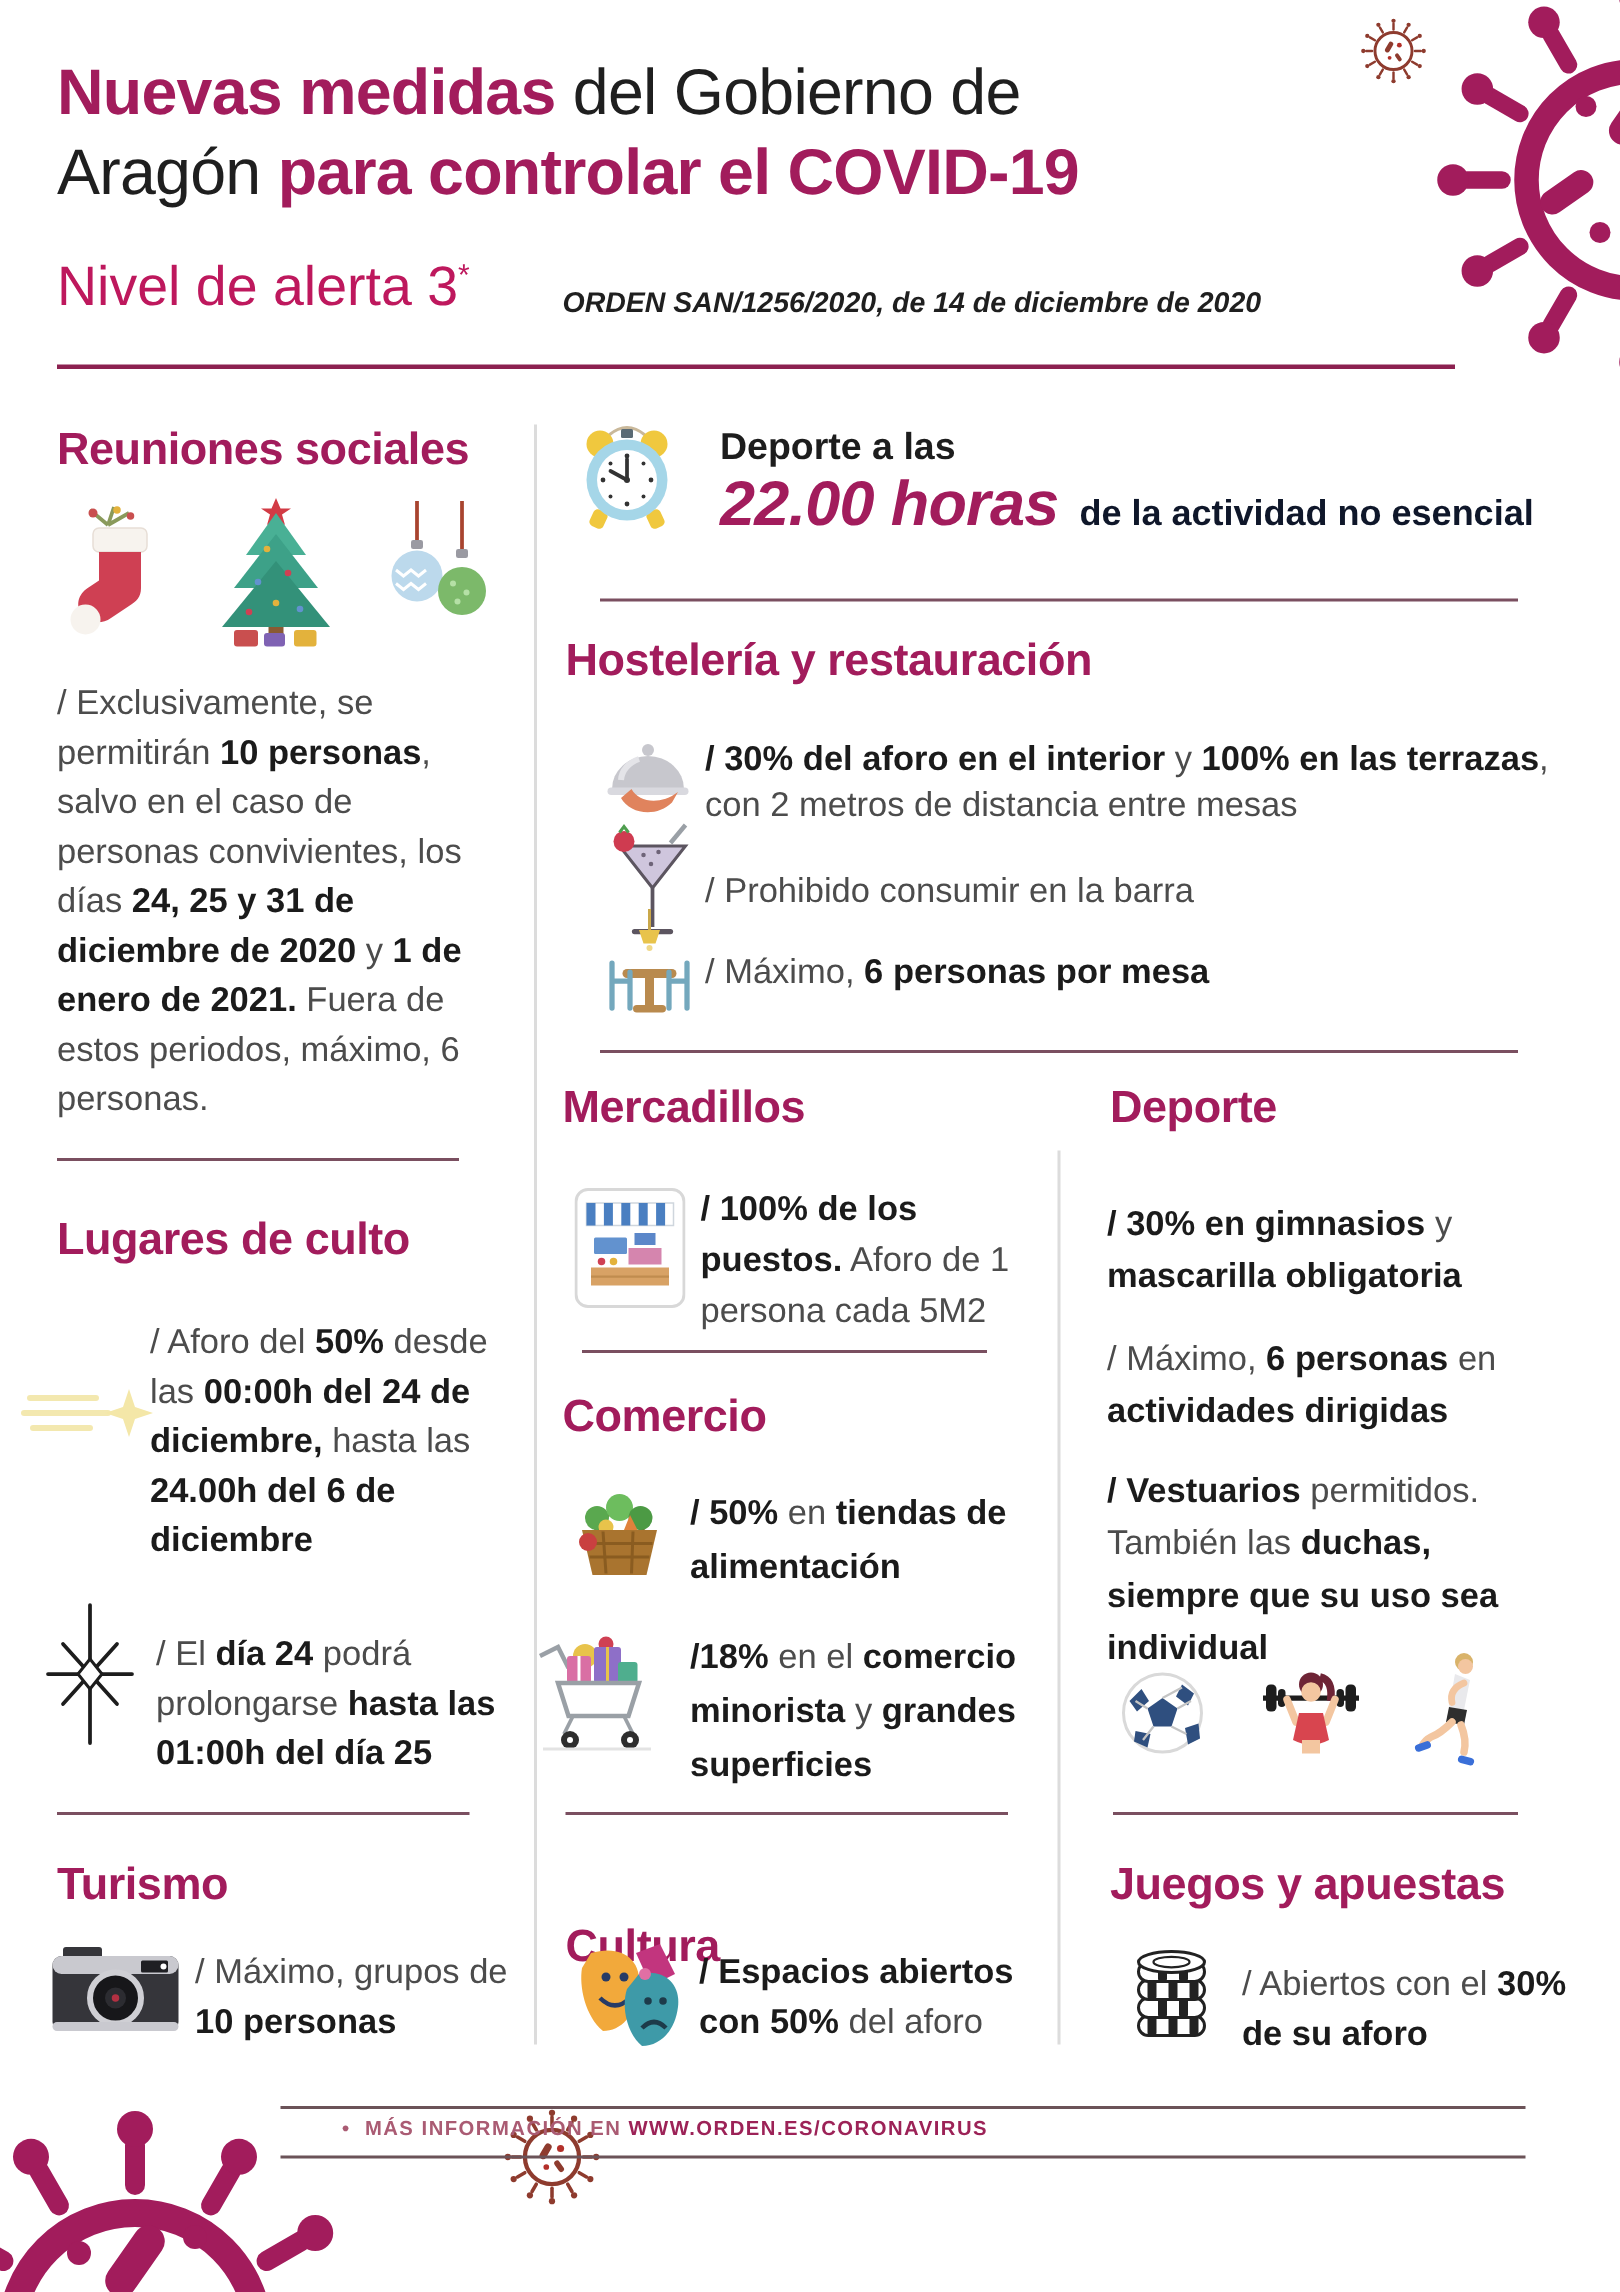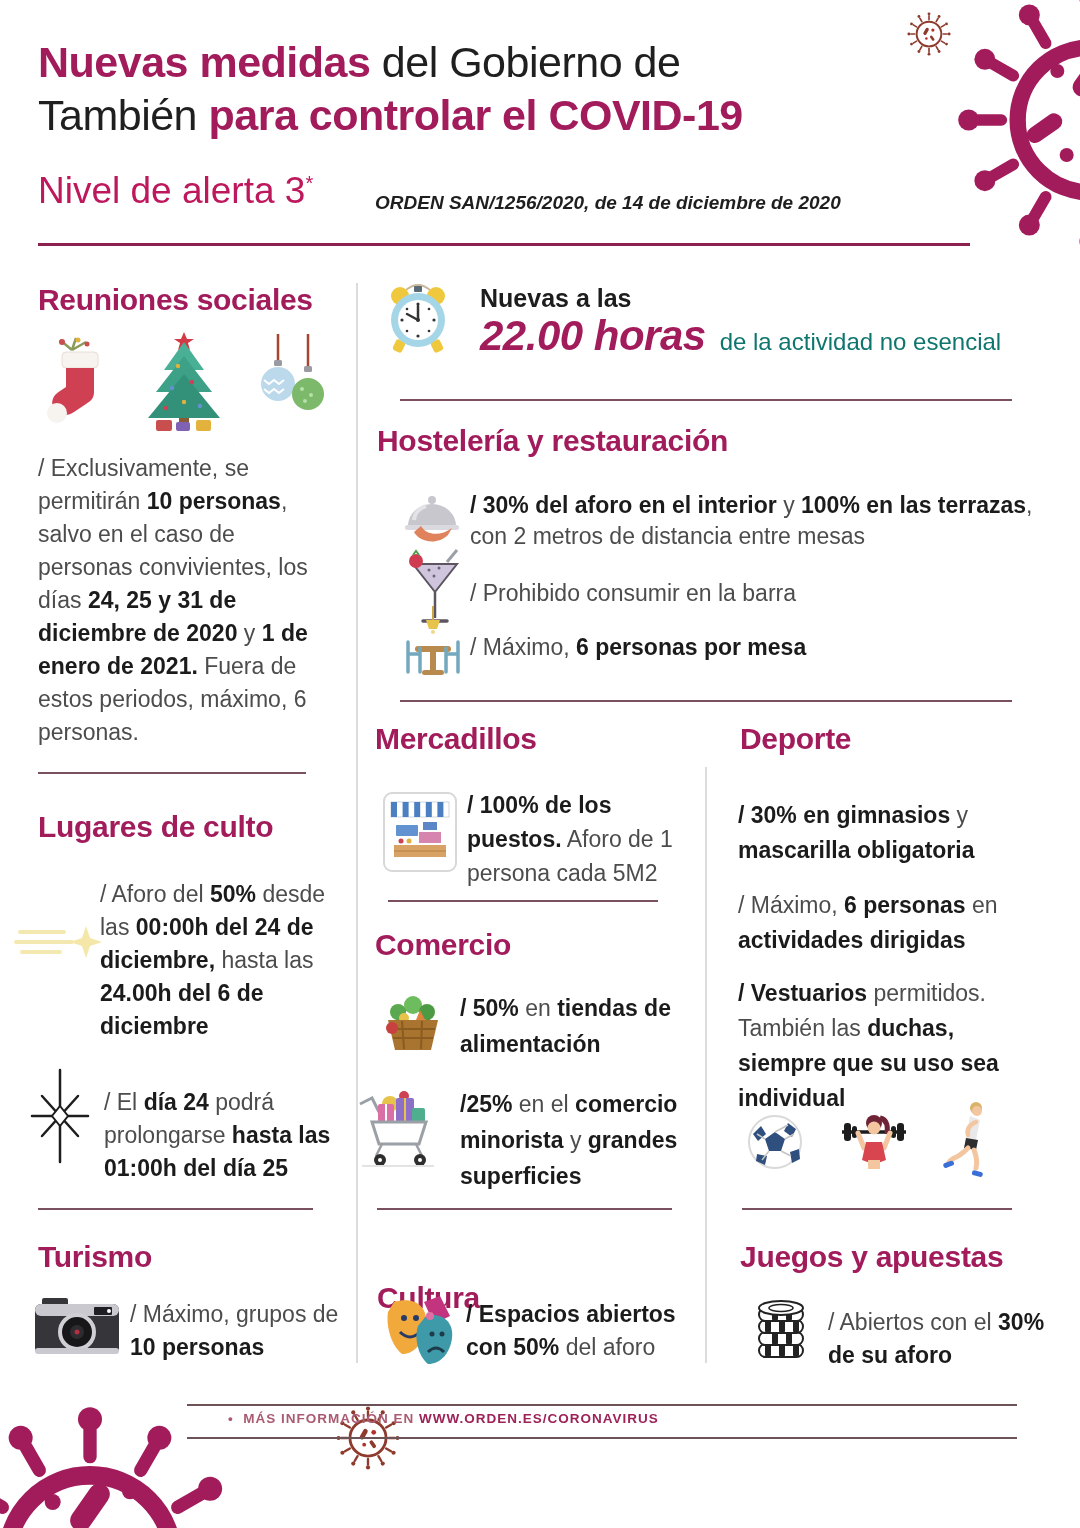--- a/index.html
+++ b/index.html
@@ -19,21 +19,21 @@
   
   .sec-title{font-size:30px;font-weight:800;color:#a21c5c;letter-spacing:-0.3px;}
   .runs{font-size:23px;line-height:33px;color:#4c4c4c;font-weight:400;}
   .runs .b{font-weight:800;color:#1b1b1b;}
   .runs.mid{line-height:31px;}
   .runs.dep{line-height:35px;}
   
   .cl-intro{font-size:25px;font-weight:800;color:#1d1d1d;}
   .cl-row{display:flex;align-items:baseline;}
   .cl-time{font-size:42px;font-weight:800;color:#a21c5c;letter-spacing:-0.5px;font-style:italic;}
-  .cl-rest{font-size:24px;font-weight:400;color:#0f766e;margin-left:14px;}
+  .cl-rest{font-size:24px;font-weight:700;color:#0f172a;margin-left:14px;}
   
   .info{font-size:13.5px;letter-spacing:1px;color:#aa5b73;font-weight:600;white-space:nowrap;}
   .info .url{color:#9c2257;font-weight:800;}
   .logo{display:flex;align-items:center;gap:9px;}
   .logo-text{font-size:21.5px;line-height:22px;font-weight:800;color:#151515;letter-spacing:-0.3px;}
   svg{display:block;}
 </style>
 </head>
 <body>
 
@@ -125,21 +125,21 @@
       <circle cx="46" cy="34" r="2.5" fill="#b3302a"></circle>
         <circle cx="36" cy="47" r="2" fill="#b3302a"></circle>
     </symbol>
   </defs>
 </svg>
 
 <div class="page">
 
   <div class="abs title" style="left:38px;top:36px;width:860px;">
     <div><span class="ab">Nuevas medidas</span><span class="plain"> del Gobierno de</span></div>
-    <div><span class="plain">También </span><span class="ab">para controlar el COVID-19</span></div>
+    <div><span class="plain">Aragón </span><span class="ab">para controlar el COVID-19</span></div>
   </div>
   <div class="abs alert" style="left:38px;top:170px;"><span>Nivel de alerta 3</span><sup>*</sup></div>
   <div class="abs order" style="left:375px;top:192px;">ORDEN SAN/1256/2020, de 14 de diciembre de 2020</div>
   <div class="hrule dark" style="left:38px;top:243px;width:932px;"></div>
 
   <svg class="abs" style="left:903px;top:8px;" width="52" height="52">
       <use href="#sym-virus-small"></use>
     </svg>
   <svg class="abs" style="left:950px;top:-20px;" width="280" height="280">
       <use href="#sym-virus-big"></use>
@@ -242,21 +242,21 @@
         <circle cx="56" cy="42" r="1.6"></circle>
       <circle cx="29" cy="31" r="1.3"></circle>
         <circle cx="51" cy="31" r="1.3"></circle>
       <circle cx="29" cy="53" r="1.3"></circle>
         <circle cx="51" cy="53" r="1.3"></circle>
     </g>
     <line x1="40" y1="42" x2="40" y2="28" stroke="#333" stroke-width="2.5" stroke-linecap="round"></line>
     <line x1="40" y1="42" x2="29" y2="36" stroke="#333" stroke-width="2.5" stroke-linecap="round"></line>
     <circle cx="40" cy="42" r="2" fill="#333"></circle>
   </svg>
-  <div class="abs cl-intro" style="left:480px;top:284px;">Nuevas a las</div>
+  <div class="abs cl-intro" style="left:480px;top:284px;">Deporte a las</div>
   <div class="abs cl-row" style="left:480px;top:312px;">
     <span class="cl-time">22.00 horas</span>
     <span class="cl-rest">de la actividad no esencial</span>
   </div>
   <div class="hrule" style="left:400px;top:399px;width:612px;"></div>
 
   <div class="abs sec-title" style="left:377px;top:424px;">Hostelería y restauración</div>
   <svg class="abs" style="left:400px;top:488px;" width="64" height="60" viewBox="0 0 64 60">
     <circle cx="32" cy="12" r="4" fill="#c7c7cd"></circle>
     <path d="M8 38 a24 22 0 0 1 48 0 z" fill="#c7c7cd"></path>
@@ -337,21 +337,21 @@
     <line x1="49" y1="16" x2="49" y2="40" stroke="#e8c34b" stroke-width="2"></line>
     <polygon points="16,40 70,40 63,62 23,62" fill="none" stroke="#9aa0a6" stroke-width="3"></polygon>
     <line x1="26" y1="62" x2="20" y2="74" stroke="#9aa0a6" stroke-width="2.5"></line>
     <line x1="60" y1="62" x2="66" y2="74" stroke="#9aa0a6" stroke-width="2.5"></line>
     <circle cx="24" cy="78" r="6" fill="#2e2e2e"></circle>
       <circle cx="24" cy="78" r="2" fill="#ffffff"></circle>
     <circle cx="64" cy="78" r="6" fill="#2e2e2e"></circle>
       <circle cx="64" cy="78" r="2" fill="#ffffff"></circle>
     <line x1="6" y1="84" x2="78" y2="84" stroke="#e3e3e3" stroke-width="2"></line>
   </svg>
-  <div class="abs runs" style="left:460px;top:1086px;width:268px;line-height:36px;"><span class="b">/</span><span class="b">25%</span><span> en el </span><span class="b">comercio minorista</span><span> y </span><span class="b">grandes superficies</span></div>
+  <div class="abs runs" style="left:460px;top:1086px;width:268px;line-height:36px;"><span class="b">/</span><span class="b">18%</span><span> en el </span><span class="b">comercio minorista</span><span> y </span><span class="b">grandes superficies</span></div>
 
   <div class="abs sec-title" style="left:740px;top:722px;">Deporte</div>
   <div class="abs runs dep" style="left:738px;top:798px;width:300px;"><span class="b">/ </span><span class="b">30% en gimnasios</span><span> y </span><span class="b">mascarilla obligatoria</span></div>
   <div class="abs runs dep" style="left:738px;top:888px;width:300px;"><span>/ Máximo, </span><span class="b">6 personas</span><span> en </span><span class="b">actividades dirigidas</span></div>
   <div class="abs runs dep" style="left:738px;top:976px;width:310px;"><span class="b">/ </span><span class="b">Vestuarios</span><span> permitidos. También las </span><span class="b">duchas, siempre que su uso sea individual</span></div>
   <svg class="abs" style="left:745px;top:1112px;" width="60" height="60" viewBox="0 0 60 60">
     <circle cx="30" cy="30" r="26" fill="#ffffff" stroke="#d9d9d9" stroke-width="2"></circle>
     <polygon points="30,20 40,27 36,39 24,39 20,27" fill="#2f4f7f"></polygon>
     <polygon points="8,22 16,14 21,22 13,29" fill="#2f4f7f"></polygon>
     <polygon points="43,11 51,17 47,25 39,19" fill="#2f4f7f"></polygon>

